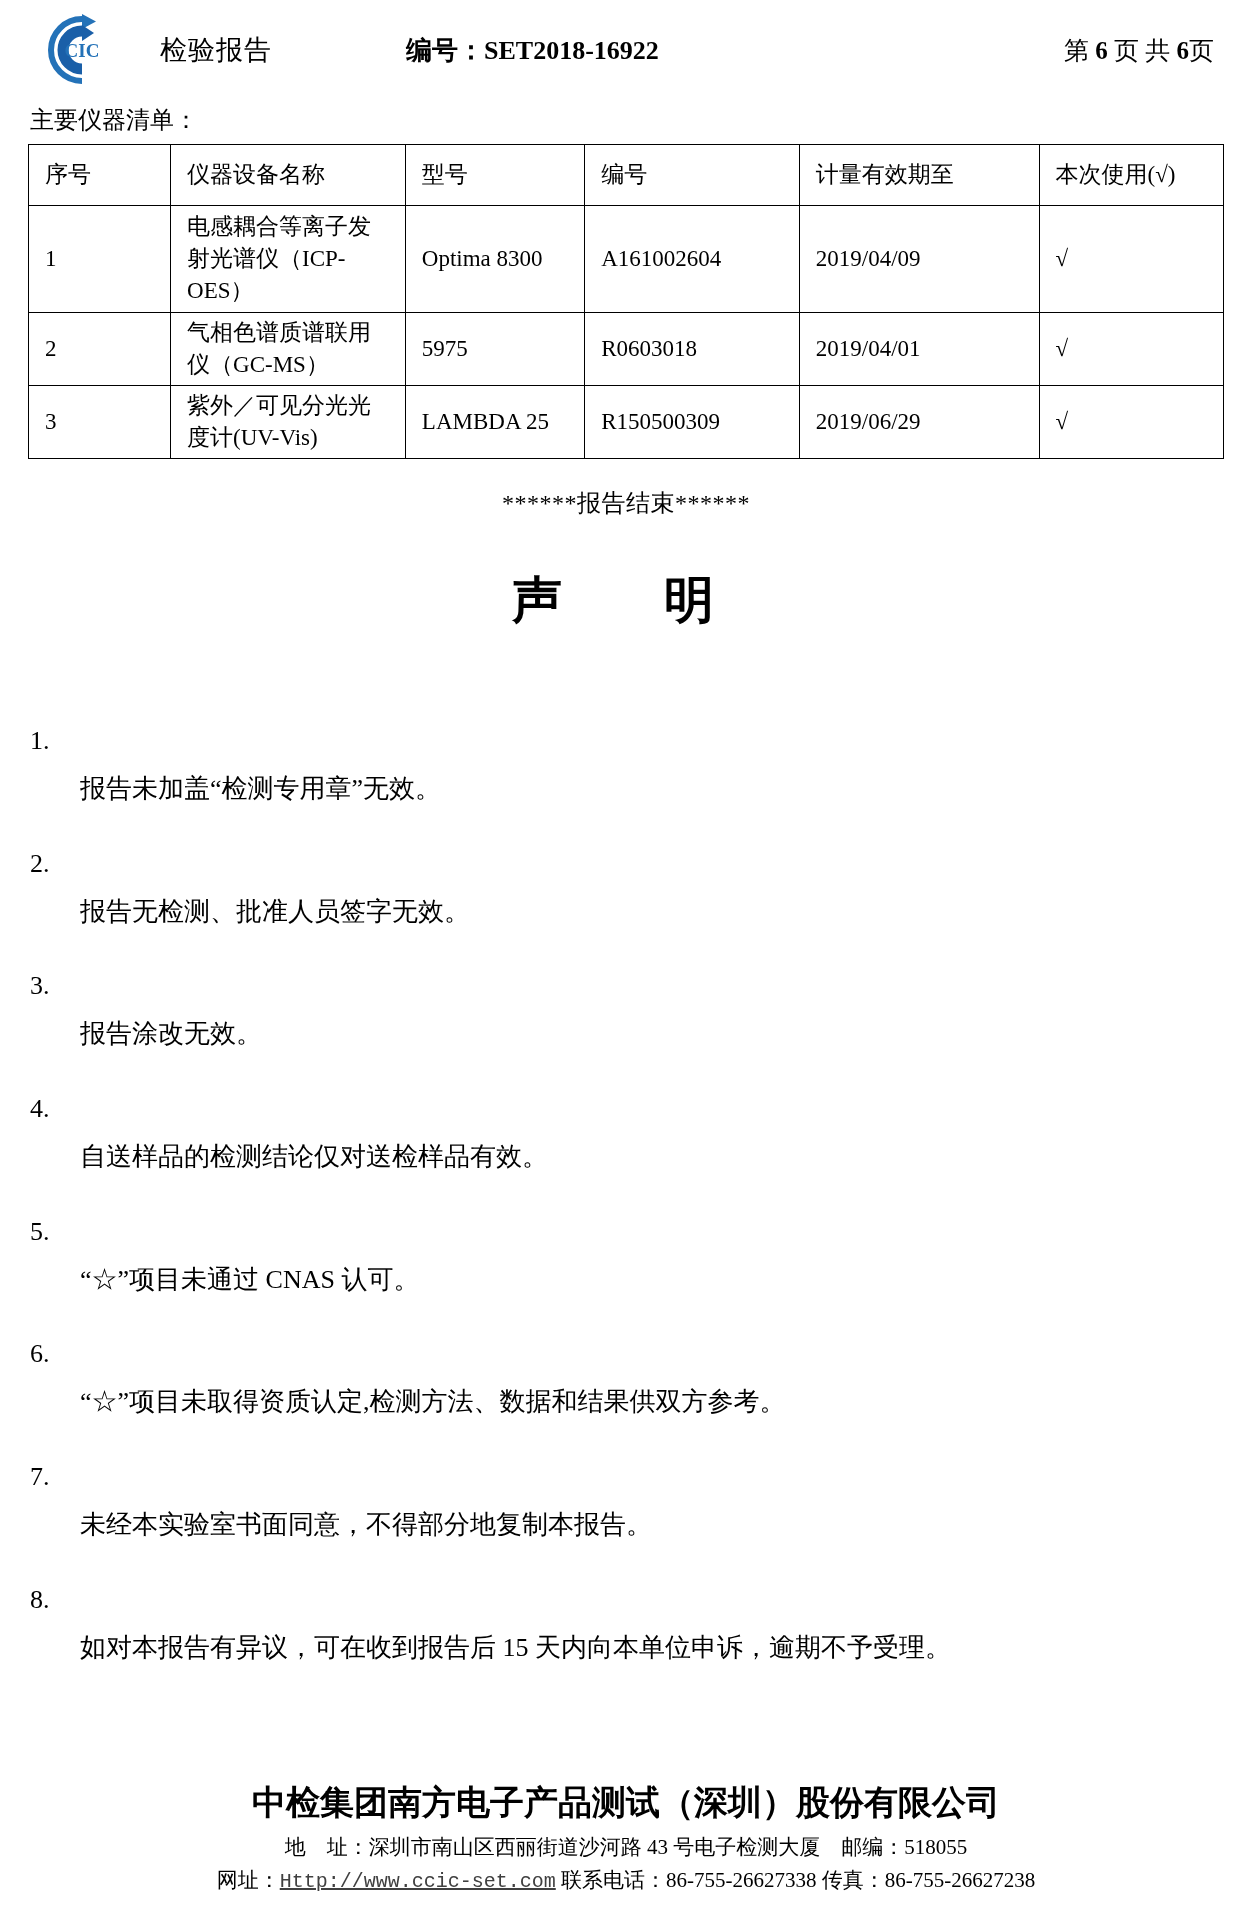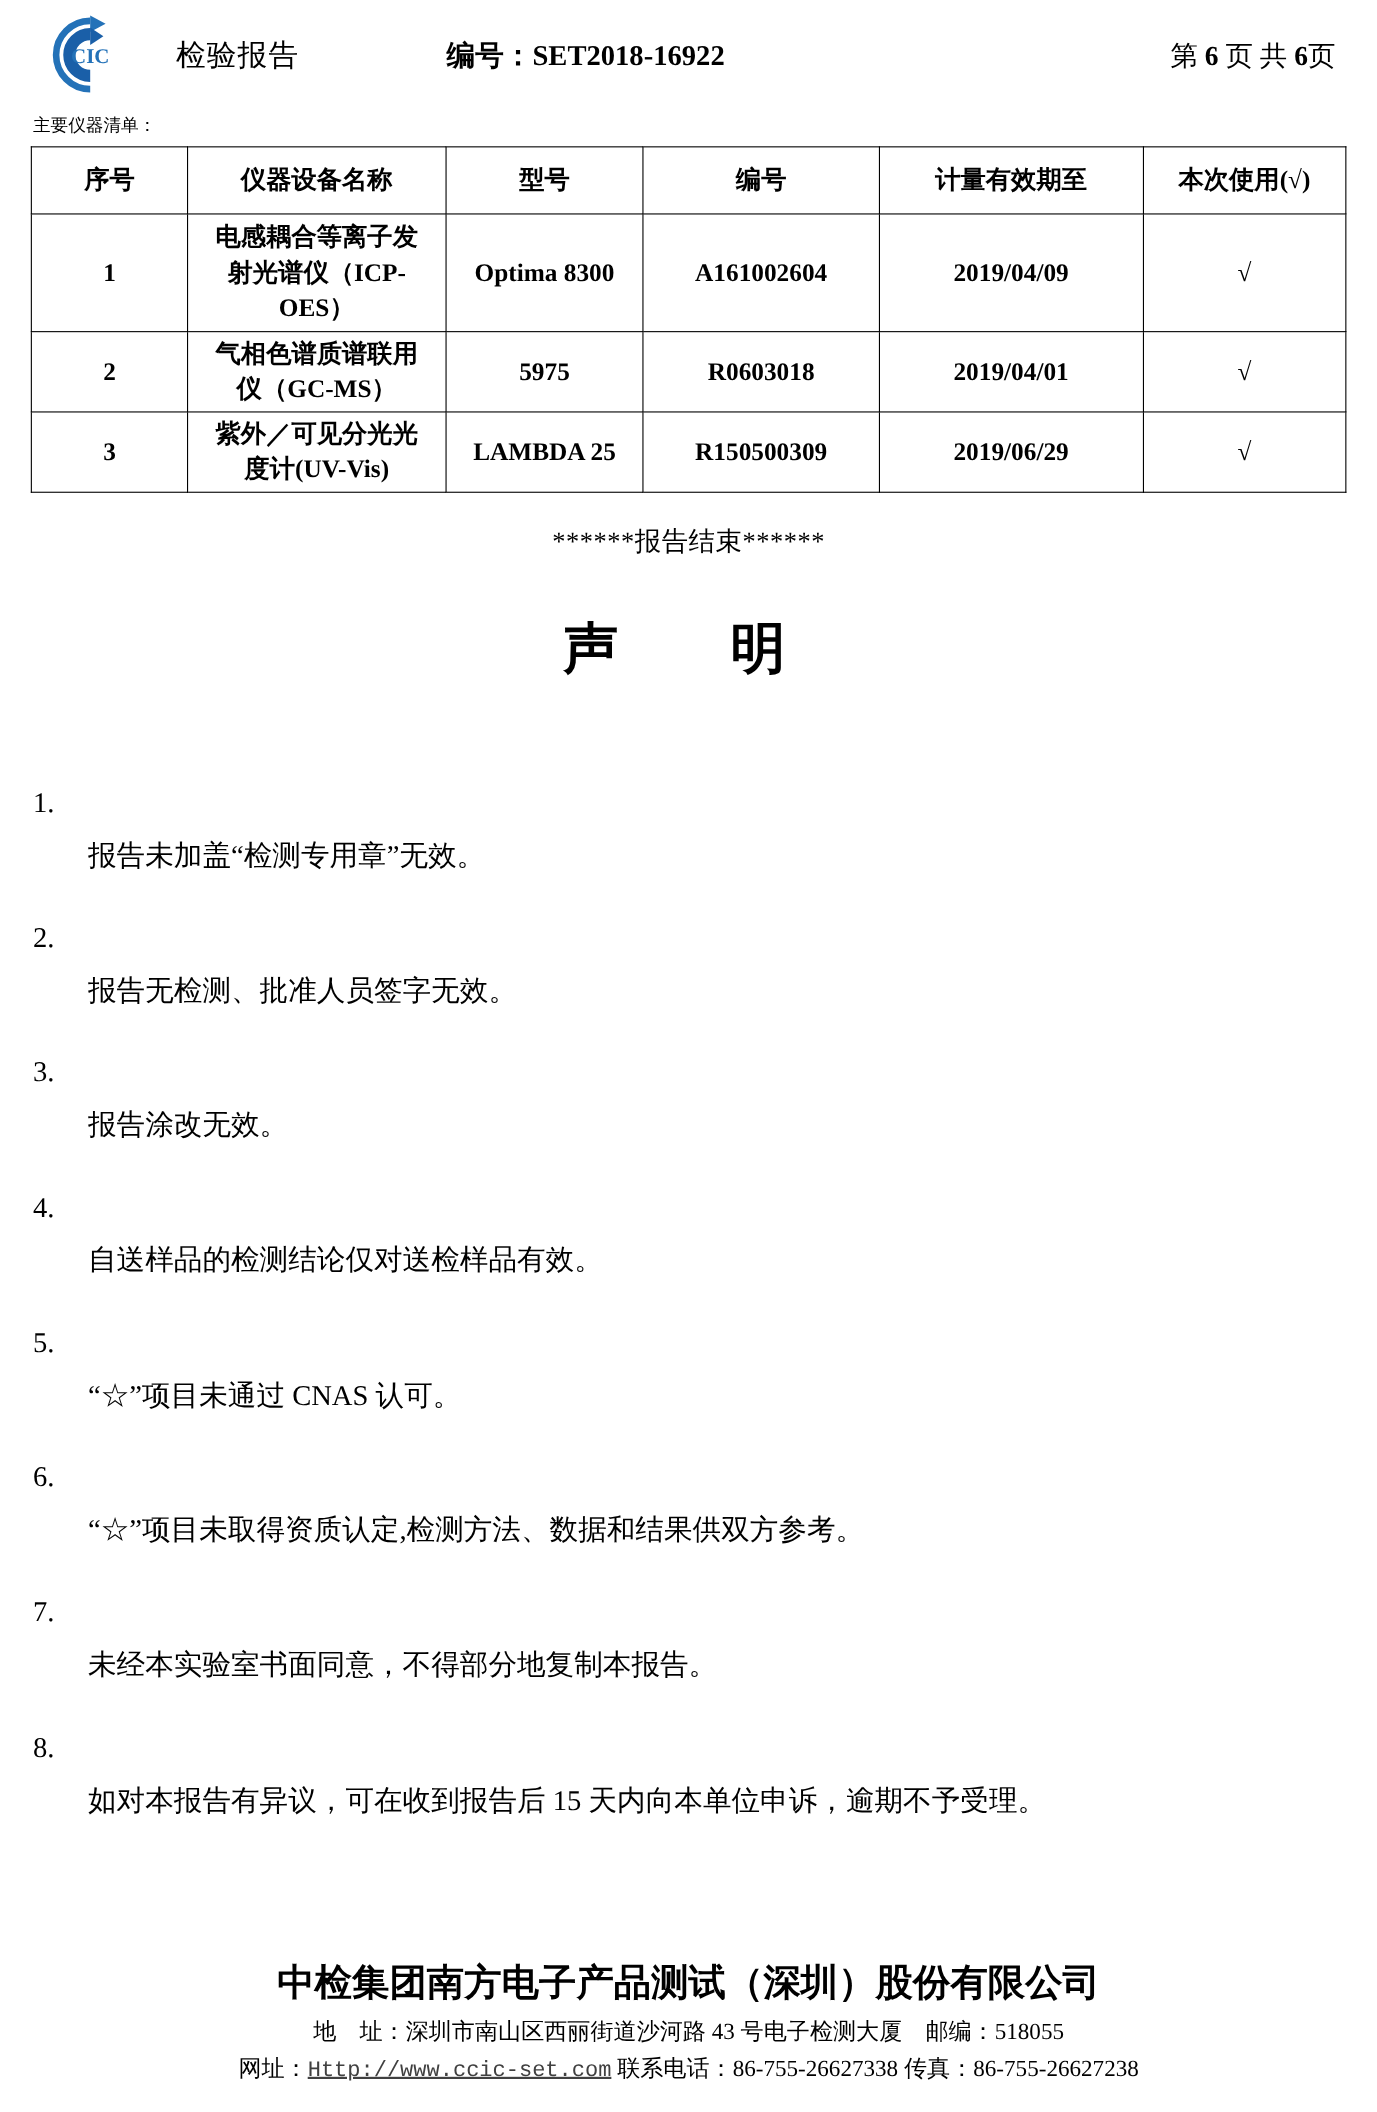--- a/index.html
+++ b/index.html
@@ -58,36 +58,36 @@
     font-size: 25px;
     font-weight: bold;
     white-space: nowrap;
     margin-left: auto;
     padding-right: 10px;
   }
   .header-page .cn { font-weight: normal; }
 
   
   .section-caption {
-    font-size: 16px;
+    font-size: 24px;
     padding: 18px 0 8px 30px;
   }
 
   table.instruments {
     border-collapse: collapse;
     margin: 0 28px 0 28px;
     width: 1196px;
     table-layout: fixed;
   }
   table.instruments td, table.instruments th {
     border: 1.6px solid #000;
-    text-align: center;
+    text-align: left;
     vertical-align: middle;
     font-size: 23px;
-    font-weight: bold;
+    font-weight: normal;
     padding: 4px 16px;
     line-height: 1.38;
   }
   table.instruments thead th { height: 52px; }
   .col-seq  { width: 108px; }
   .col-name { width: 200px; }
   .col-model{ width: 145px; }
   .col-sn   { width: 180px; }
   .col-date { width: 205px; }
   .col-used { width: 150px; }

